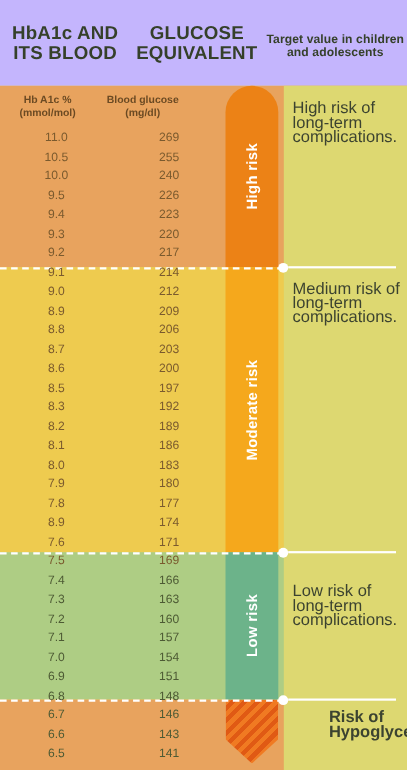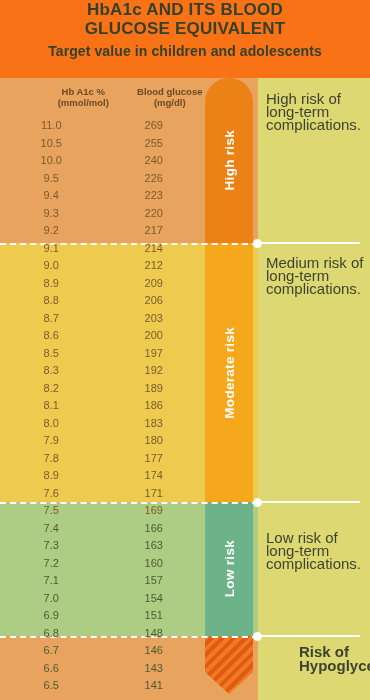--- a/index.html
+++ b/index.html
@@ -6,29 +6,29 @@
   body{
     width:370px;height:700px;overflow:hidden;
     font-family:"Liberation Sans", sans-serif;
     background:#e9d96a;
   }
   .poster{position:relative;width:370px;height:700px;overflow:hidden;}
 
   
   .header{
     position:absolute;left:0;top:0;width:370px;height:78px;
-    background:#f97316;
-    display:flex;flex-direction:column;align-items:center;justify-content:flex-start;
+    background:#c4b5fd;
+    display:flex;flex-direction:row;align-items:center;justify-content:flex-start;
   }
   .title{
     color:#35402a;font-size:17px;font-weight:bold;line-height:19px;
     text-align:center;letter-spacing:.2px;margin:0;
   }
   .subtitle{
-    color:#35402a;font-size:14px;font-weight:bold;text-align:center;
+    color:#35402a;font-size:11px;font-weight:bold;text-align:center;
     margin-top:5px;letter-spacing:.1px;
   }
 
   
   .band{position:absolute;left:0;width:370px;}
   .band-high{top:78px;height:165px;background:#e8a35e;}
   .band-mod{top:243px;height:259px;background:#eecb4f;}
   .band-low{top:502px;height:134px;background:#aecd84;}
   .band-hypo{top:636px;height:64px;background:#e8a35e;}
 
@@ -71,21 +71,21 @@
   .d3{top:636px;}
   .dot{
     position:absolute;width:9px;height:9px;border-radius:50%;
     background:#ffffff;left:253px;
   }
   .dot1{top:239px;} .dot2{top:498px;} .dot3{top:632px;}
   .hline{position:absolute;left:262px;width:98px;height:2px;background:#ffffff;}
   .h1{top:242px;} .h2{top:501px;} .h3{top:635px;}
 
   
-  .thead{position:absolute;left:0;top:86px;width:173px;display:flex;padding-left:40px;}
+  .thead{position:absolute;left:0;top:86px;width:173px;display:flex;}
   .thead .col{flex:1;text-align:center;color:#6b4a23;font-size:9.5px;
     font-weight:bold;line-height:11px;}
   .rows{position:absolute;left:0;top:117px;width:205px;}
   .row{display:flex;height:17.5px;}
   .row .cell{flex:1;text-align:center;color:#7a5a2e;font-size:11px;line-height:17.5px;}
   .row.green .cell{color:#4d5a34;}
 
   
   .desc{position:absolute;left:266px;width:100px;
     color:#3c4330;font-size:15px;line-height:13px;}

